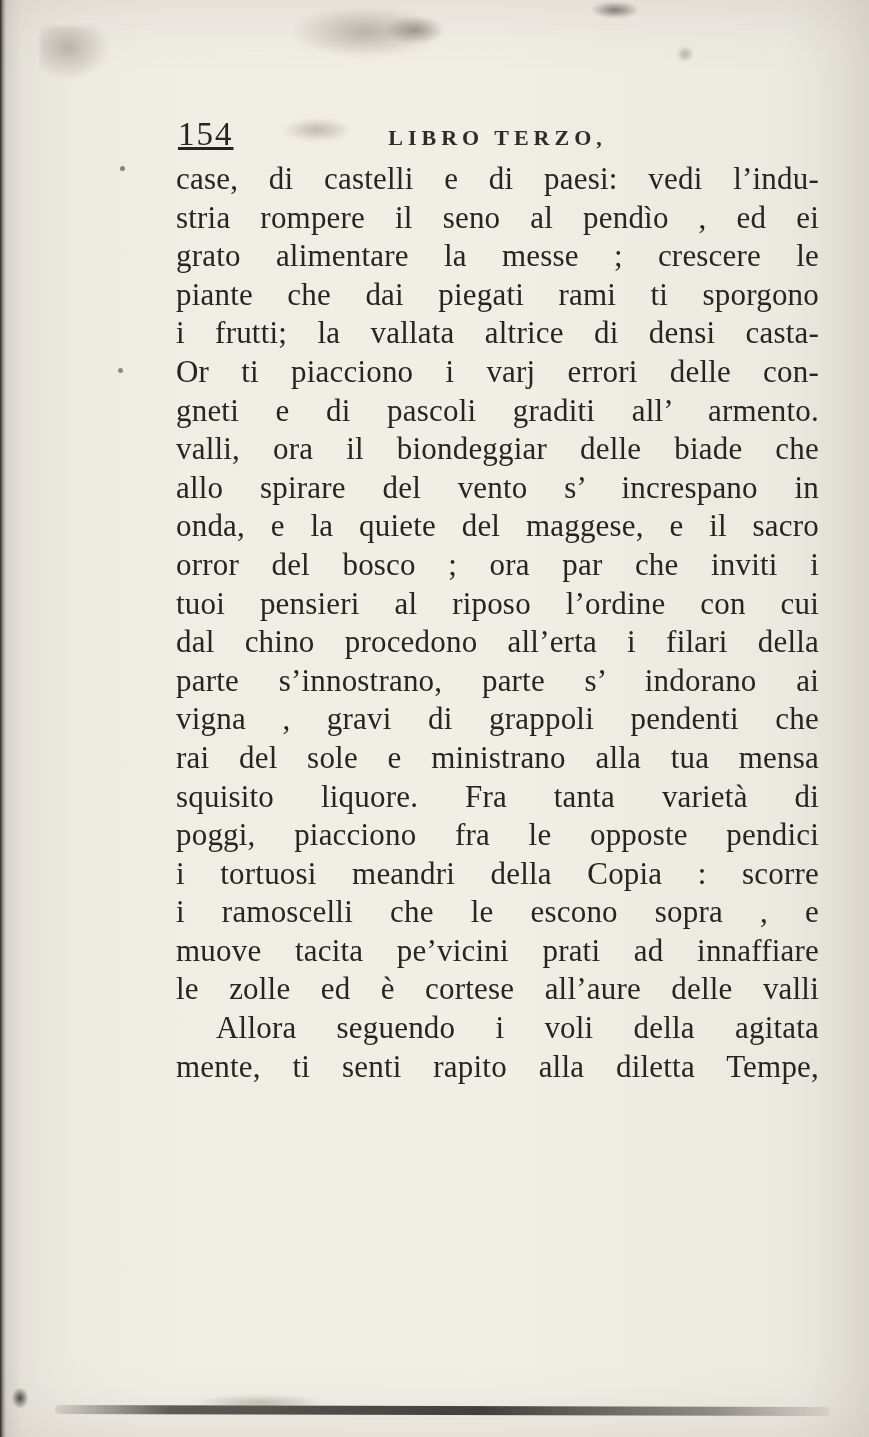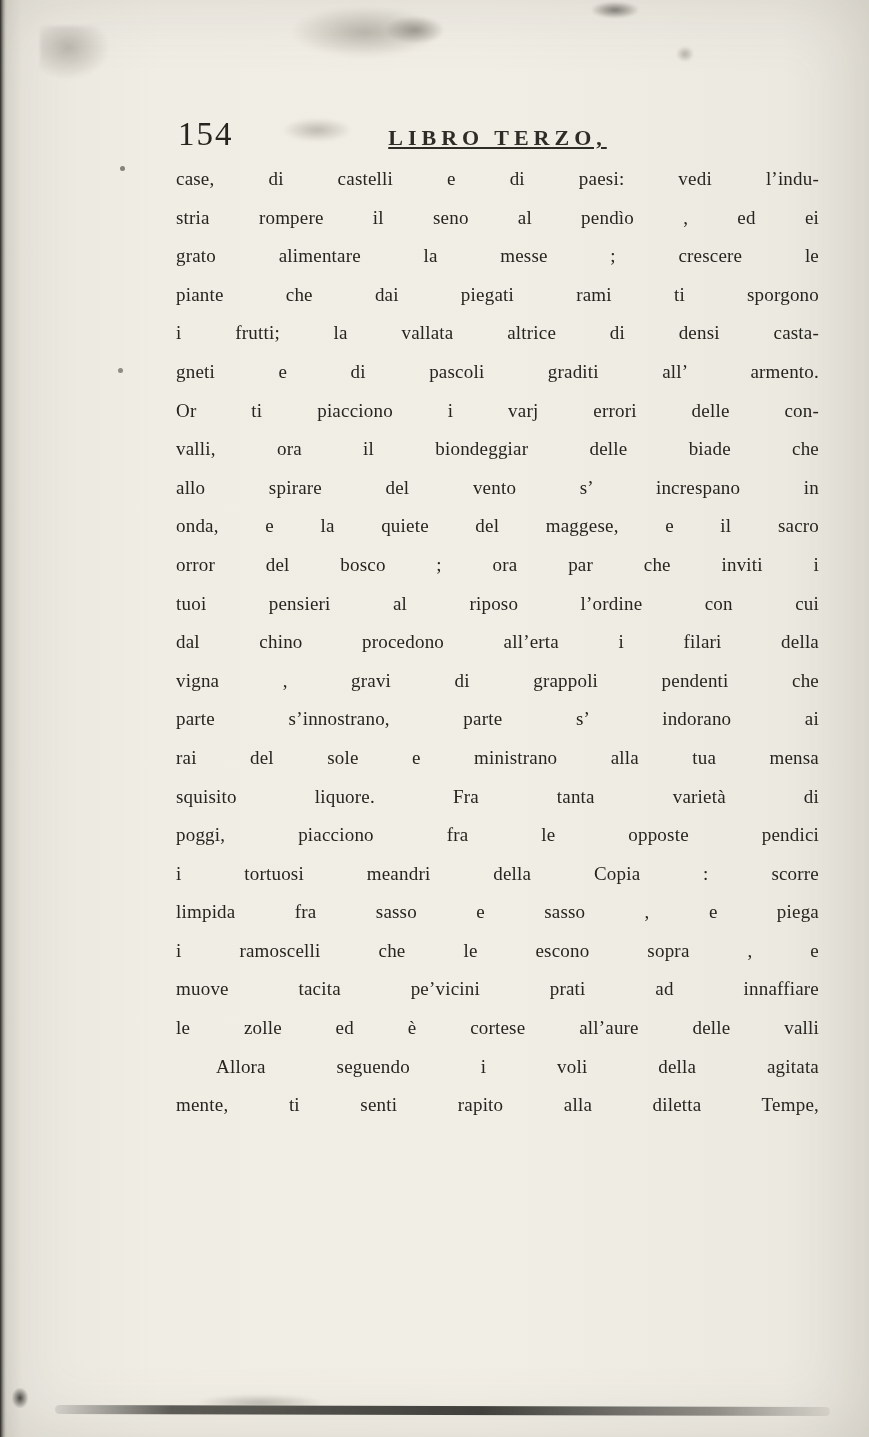--- a/index.html
+++ b/index.html
@@ -11,28 +11,28 @@
   .page{
     position:absolute;inset:0;
     background:linear-gradient(90deg,#d8d5cc 0%,#eae7df 2.5%,#f0ede5 18%,#f1eee6 55%,#ece9e1 90%,#e3e0d7 100%);
     box-shadow:inset 0 0 70px rgba(110,105,92,0.18);
   }
   .edge-left{
     position:absolute;left:0;top:0;width:7px;height:1437px;
     background:linear-gradient(90deg,rgba(25,24,21,0.9),rgba(58,55,48,0.35) 45%,rgba(100,95,85,0.1) 75%,rgba(0,0,0,0));
   }
   .header-row{position:absolute;left:176px;top:116px;width:643px;height:46px;color:#2a2822;}
-  .page-num{position:absolute;left:2px;top:0;font-size:33px;letter-spacing:2px;color:#26241e;}
+  .page-num{position:absolute;left:2px;top:0;font-size:33px;letter-spacing:2px;color:#26241e;text-decoration:underline;}
   .running-title{
     position:absolute;left:0;right:0;top:9px;text-align:center;
-    font-size:22px;font-weight:bold;letter-spacing:5px;color:#2e2c26;text-decoration:underline;
+    font-size:22px;font-weight:bold;letter-spacing:5px;color:#2e2c26;
   }
   .text-block{
     position:absolute;left:176px;top:160px;width:643px;
-    color:#27251f;font-size:19px;line-height:38.6px;letter-spacing:0.2px;
+    color:#27251f;font-size:31px;line-height:38.6px;letter-spacing:0.2px;
   }
   .line{text-align:justify;text-align-last:justify;}
   .line.no-just{text-align-last:left;}
   .line.indent{text-indent:40px;}
 
   
   .artifact{position:absolute;pointer-events:none;}
   .stain-top-center{
     left:290px;top:6px;width:150px;height:52px;
     background:radial-gradient(ellipse at 50% 50%,rgba(120,114,102,0.45),rgba(120,114,102,0) 70%);
@@ -105,35 +105,34 @@
     <div class="page-num">154</div>
     <div class="running-title">LIBRO TERZO,</div>
   </div>
 
   <div class="text-block">
       <div class="line">case, di castelli e di paesi: vedi l’indu-</div>
       <div class="line">stria rompere il seno al pendìo , ed ei</div>
       <div class="line">grato  alimentare la messe ; crescere le</div>
       <div class="line">piante che dai piegati rami ti sporgono</div>
       <div class="line">i frutti; la vallata altrice di densi casta-</div>
+      <div class="line">Or ti piacciono i varj errori delle con-</div>
       <div class="line">gneti e di pascoli graditi all’ armento.</div>
-      <div class="line">Or ti piacciono i varj errori delle con-</div>
       <div class="line">valli, ora il biondeggiar delle biade che</div>
       <div class="line">allo spirare del vento s’ increspano in</div>
       <div class="line">onda, e la quiete del maggese, e il sacro</div>
       <div class="line">orror del bosco ; ora par che inviti i</div>
       <div class="line">tuoi pensieri al riposo l’ordine con cui</div>
       <div class="line">dal chino procedono all’erta i filari della</div>
+      <div class="line">parte s’innostrano, parte s’ indorano ai</div>
       <div class="line">vigna , gravi di grappoli pendenti che</div>
-      <div class="line">parte s’innostrano, parte s’ indorano ai</div>
       <div class="line">rai del sole e ministrano alla tua mensa</div>
       <div class="line">squisito liquore. Fra tanta varietà di</div>
       <div class="line">poggi, piacciono fra le opposte pendici</div>
       <div class="line">i tortuosi meandri della Copia : scorre</div>
-      <div class="line">limpida fra sasso e sasso , e piega</div>
       <div class="line">i ramoscelli che le escono sopra , e</div>
       <div class="line">muove tacita pe’vicini prati ad innaffiare</div>
       <div class="line">le zolle ed è cortese all’aure delle valli</div>
       <div class="line indent">Allora seguendo i voli della agitata</div>
       <div class="line">mente, ti senti rapito alla diletta Tempe,</div>
     </div>
 
 </div>
 
 </body></html>

